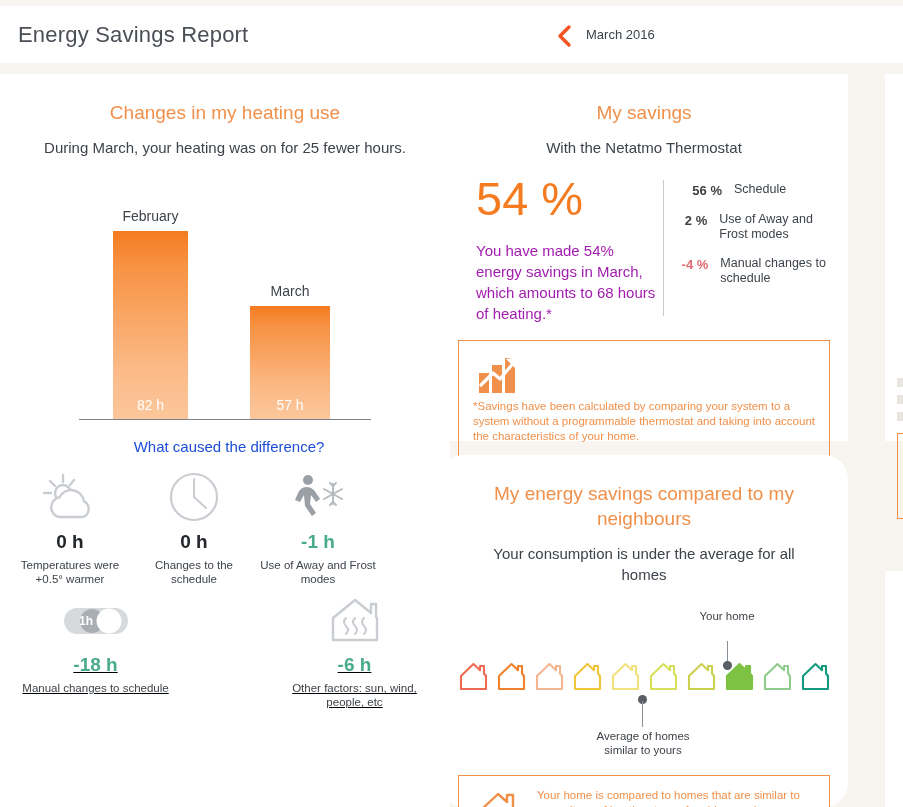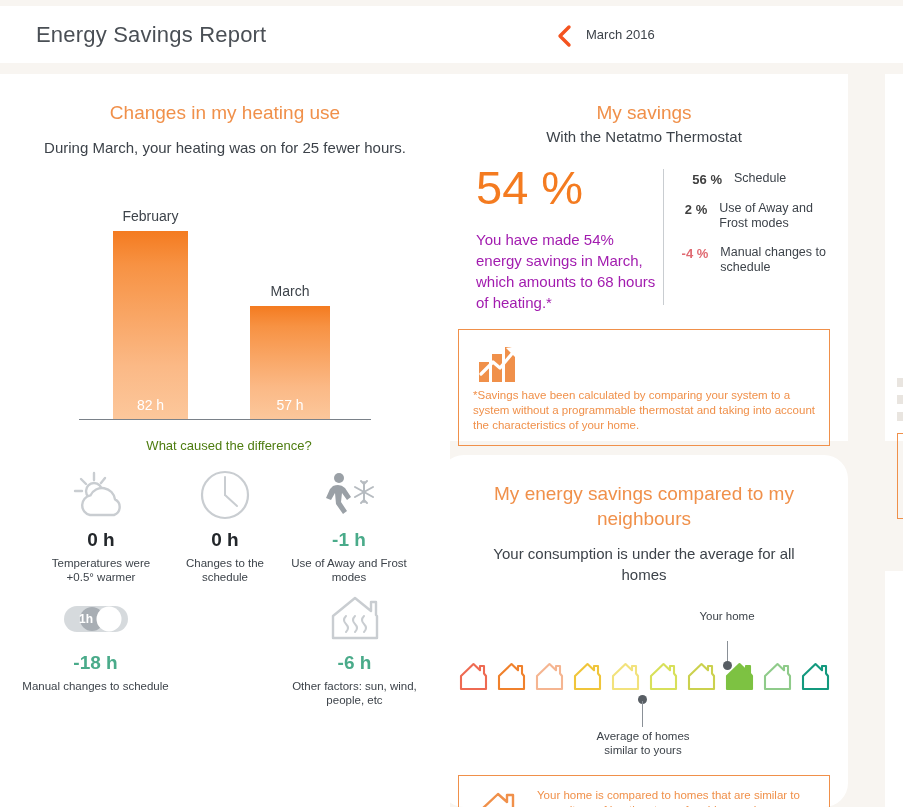--- a/index.html
+++ b/index.html
@@ -11,21 +11,21 @@
   }
   .page { position: relative; width: 903px; height: 807px; }
 
   
   .header {
     position: absolute; left: 0; top: 6px; width: 903px; height: 57px;
     background: #ffffff;
     display: flex; align-items: center;
   }
   .header-title {
-    margin-left: 36px; font-size: 22px; color: #4a4f55; font-weight: 400;
+    margin-left: 18px; font-size: 22px; color: #4a4f55; font-weight: 400;
     letter-spacing: .2px;
   }
   .header-nav {
     position: absolute; left: 556px; top: 50%; transform: translateY(-50%);
     display: flex; align-items: center; gap: 14px;
   }
   .chev-back {
     width: 16px; height: 22px; position: relative; cursor: pointer;
   }
   .chev-back svg { display: block; }
@@ -64,31 +64,31 @@
     font-size: 14px; color: #3d434a; top: -23px; white-space: nowrap;
   }
   .bar-value {
     position: absolute; left: 0; width: 100%; text-align: center;
     bottom: 6px; font-size: 14px; color: #ffffff;
   }
   #bar-feb { left: 38px; width: 75px; }
   #bar-mar { left: 175px; width: 80px; }
 
   .q-title {
-    text-align: center; font-size: 13px; color: #4d7c0f; margin-top: 18px; padding-left: 8px;
+    text-align: center; font-size: 15px; color: #1d4ed8; margin-top: 18px; padding-left: 8px;
   }
 
   
   .factors {
-    display: flex; justify-content: center; align-items: flex-start;
-    margin-top: 14px; padding: 0 14px;
+    display: flex; justify-content: flex-start; align-items: flex-start;
+    margin-top: 14px; padding: 0 8px;
   }
   .factors-2 {
     display: flex; justify-content: center; gap: 96px; align-items: flex-start;
-    margin-top: 6px; padding: 0 14px;
+    margin-top: 6px; padding: 0 14px; text-decoration: underline;
   }
   .factor { width: 124px; text-align: center; }
   .factor .ficon { height: 56px; display: flex; align-items: center; justify-content: center; }
   .factor .fval  { font-size: 19px; font-weight: 700; margin-top: 6px; }
   .factor .fval.neutral { color: #23272b; }
   .factor .fval.good    { color: #4aab8a; }
   .factor .fdesc { font-size: 11.5px; color: #3d434a; line-height: 14px; margin-top: 5px; }
   .factor.wide { width: 180px; }
 
   
@@ -270,21 +270,21 @@
           </svg>
         </div>
         <div class="fval good">-6 h</div>
         <div class="fdesc">Other factors: sun, wind, people, etc</div>
       </div>
     </div>
   </div>
 
   <div class="panel" id="panel-savings">
     <div class="panel-title" style="margin-top:26px">My savings</div>
-    <div class="panel-sub" style="margin-top:1px">With the Netatmo Thermostat</div>
+    <div class="panel-sub" style="margin-top:12px">With the Netatmo Thermostat</div>
 
     <div class="sav-main">
       <div class="sav-left">
         <div class="sav-pct">54 %</div>
         <div class="sav-text">You have made 54% energy savings in March, which amounts to 68 hours of heating.*</div>
       </div>
       <div class="sav-div"></div>
       <div class="sav-list">
 
         <div class="sav-row">

